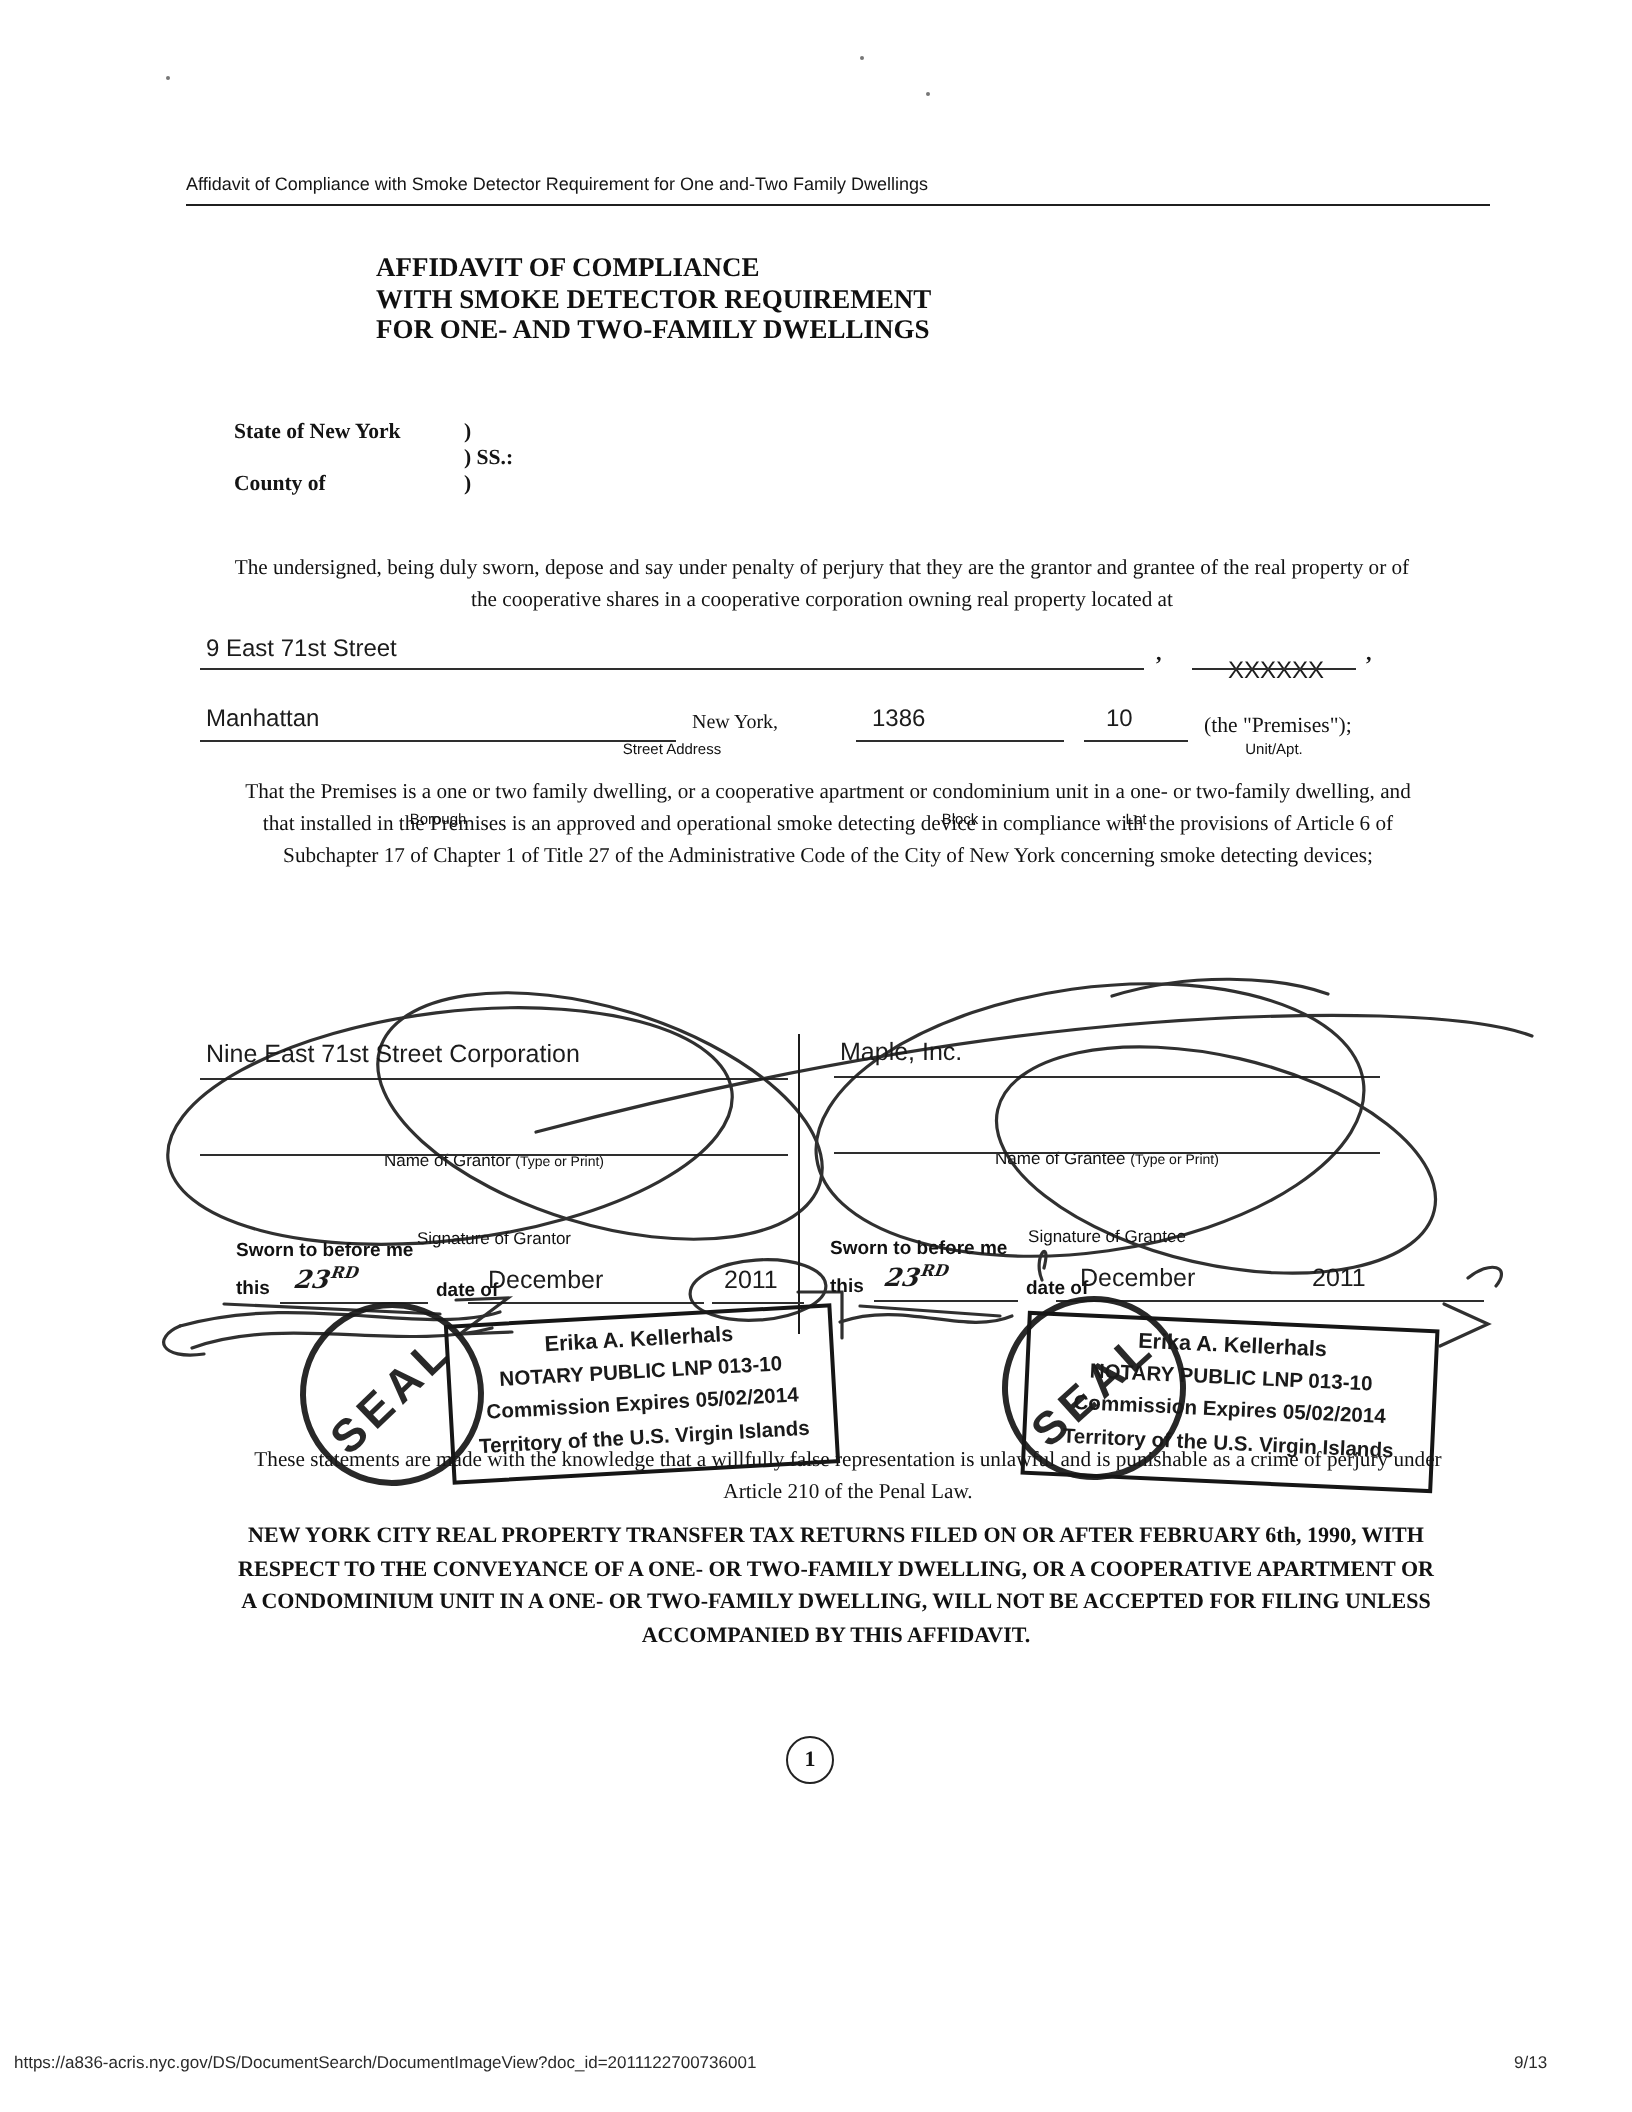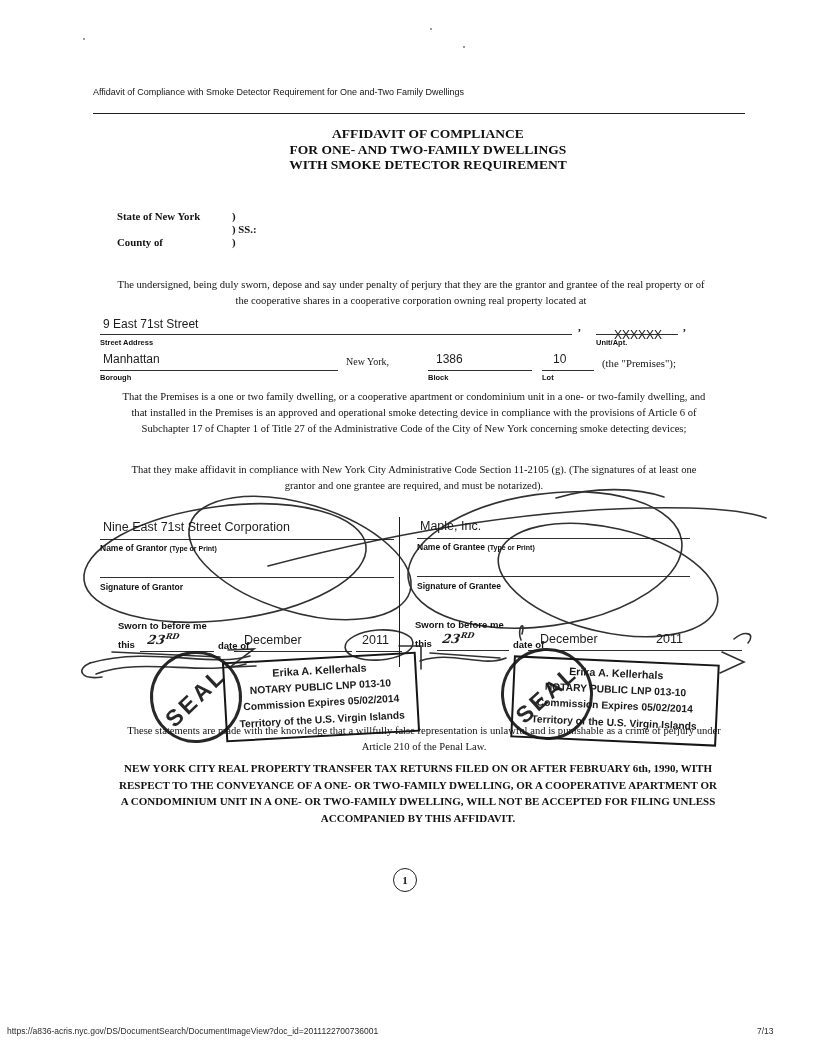--- a/index.html
+++ b/index.html
@@ -2,28 +2,28 @@
 <html><head>
 <meta charset="utf-8">
 <style>
   html,body{margin:0;padding:0;background:#e8e8e8;}
   .page{position:relative;width:816px;height:1056px;background:#ffffff;overflow:hidden;
         font-family:"Liberation Serif",serif;color:#141414;}
   .abs{position:absolute;}
   .serif{font-family:"Liberation Serif",serif;}
   .b{font-weight:bold;}
   .line{position:absolute;height:0;border-top:1.5px solid #2e2e2e;}
-  .flabel{position:absolute;text-align:left;font-family:"Liberation Sans",sans-serif;
-          font-weight:bold;font-size:7.5px;color:#111;}
+  .flabel{position:absolute;text-align:center;font-family:"Liberation Sans",sans-serif;
+          font-weight:normal;font-size:7.5px;color:#111;margin-top:32px;}
   .fvalue{position:absolute;font-family:"Liberation Sans",sans-serif;font-size:12px;color:#1c1c1c;}
   .para{position:absolute;font-size:10.6px;line-height:16px;color:#121212;text-align:center;}
-  .header-rule{position:absolute;left:93px;top:87px;width:652px;padding-bottom:16px;
+  .header-rule{position:absolute;left:93px;top:87px;width:652px;padding-bottom:5px;
                border-bottom:1.5px solid #1f1f1f;font-family:"Liberation Sans",sans-serif;
                font-size:9px;color:#151515;}
-  .title{position:absolute;left:188px;top:126px;width:480px;text-align:center;
+  .title{position:absolute;left:188px;top:126px;width:480px;text-align:left;
          font-weight:bold;font-size:13.5px;line-height:15.5px;color:#101010;}
   .jurat-bold{position:absolute;font-family:"Liberation Sans",sans-serif;font-weight:bold;
               font-size:9.5px;color:#111;}
   .hand{position:absolute;font-family:"DejaVu Serif",serif;font-style:italic;font-weight:bold;
         font-size:12.5px;transform:skewX(-10deg);color:#1a1a1a;}
   .hand sup{font-size:8px;}
   .seal{position:absolute;width:86px;height:86px;border:3.5px solid #181818;border-radius:50%;
         display:flex;align-items:center;justify-content:center;z-index:2;opacity:.93;}
   .seal span{font-family:"Liberation Sans",sans-serif;font-weight:bold;font-size:23px;
              letter-spacing:3px;transform:rotate(-38deg);color:#181818;}
@@ -45,22 +45,22 @@
 <body>
 
 <div class="page">
 
   <div class="header-rule">
     <span>Affidavit of Compliance with Smoke Detector Requirement for One and-Two Family Dwellings</span>
   </div>
 
   <div class="title">
     <div>AFFIDAVIT OF COMPLIANCE</div>
+    <div>WITH SMOKE DETECTOR REQUIREMENT</div>
     <div>FOR ONE- AND TWO-FAMILY DWELLINGS</div>
-    <div>WITH SMOKE DETECTOR REQUIREMENT</div>
   </div>
 
   <div class="abs b serif" style="left:117px;top:210px;font-size:10.8px;">State of New York</div>
   <div class="abs b serif" style="left:232px;top:210px;font-size:10.8px;">)</div>
   <div class="abs b serif" style="left:232px;top:223px;font-size:10.8px;">) SS.:</div>
   <div class="abs b serif" style="left:117px;top:236px;font-size:10.8px;">County of</div>
   <div class="abs b serif" style="left:232px;top:236px;font-size:10.8px;">)</div>
 
   <div class="para" style="left:117px;top:277px;width:588px;">The undersigned, being duly sworn, depose and say under penalty of perjury that they are the grantor and grantee of the real property or of the cooperative shares in a cooperative corporation owning real property located at</div>
 
@@ -79,21 +79,20 @@
   <div class="abs serif" style="left:346px;top:356px;font-size:10px;">New York,</div>
   <div class="fvalue" style="left:436px;top:352px;">1386</div>
   <div class="line" style="left:428px;top:370px;width:104px;"></div>
   <div class="flabel" style="left:428px;top:373px;width:104px;">Block</div>
   <div class="fvalue" style="left:553px;top:352px;">10</div>
   <div class="line" style="left:542px;top:370px;width:52px;"></div>
   <div class="flabel" style="left:542px;top:373px;width:52px;">Lot</div>
   <div class="abs serif" style="left:602px;top:357px;font-size:10.8px;">(the "Premises");</div>
 
   <div class="para" style="left:117px;top:389px;width:594px;">That the Premises is a one or two family dwelling, or a cooperative apartment or condominium unit in a one- or two-family dwelling, and that installed in the Premises is an approved and operational smoke detecting device in compliance with the provisions of Article 6 of Subchapter 17 of Chapter 1 of Title 27 of the Administrative Code of the City of New York concerning smoke detecting devices;</div>
-  <div class="para" style="left:117px;top:462px;width:594px;">That they make affidavit in compliance with New York City Administrative Code Section 11-2105 (g). (The signatures of at least one grantor and one grantee are required, and must be notarized).</div>
 
   <div class="fvalue" style="left:103px;top:520px;font-size:12.5px;">Nine East 71st Street Corporation</div>
   <div class="line" style="left:100px;top:539px;width:294px;"></div>
   <div class="flabel" style="left:100px;top:543px;width:294px;font-size:8.5px;">
     <span>Name of Grantor</span>
     <span style="font-size:7px;">(Type or Print)</span>
   </div>
   <div class="line" style="left:100px;top:577px;width:294px;"></div>
   <div class="flabel" style="left:100px;top:582px;width:294px;font-size:8.5px;">Signature of Grantor</div>
 
@@ -153,21 +152,21 @@
   </div>
 
   <div class="para" style="left:121px;top:723px;width:606px;">These statements are made with the knowledge that a willfully false representation is unlawful and is punishable as a crime of perjury under Article 210 of the Penal Law.</div>
   <div class="para b" style="left:117px;top:760px;width:602px;font-size:11px;line-height:16.5px;">NEW YORK CITY REAL PROPERTY TRANSFER TAX RETURNS FILED ON OR AFTER FEBRUARY 6th, 1990, WITH RESPECT TO THE CONVEYANCE OF A ONE- OR TWO-FAMILY DWELLING, OR A COOPERATIVE APARTMENT OR A CONDOMINIUM UNIT IN A ONE- OR TWO-FAMILY DWELLING, WILL NOT BE ACCEPTED FOR FILING UNLESS ACCOMPANIED BY THIS AFFIDAVIT.</div>
 
   <div class="pagenum">
     <span>1</span>
   </div>
 
   <div class="footer" style="left:7px;">https://a836-acris.nyc.gov/DS/DocumentSearch/DocumentImageView?doc_id=2011122700736001</div>
-  <div class="footer" style="left:757px;">7/13</div>
+  <div class="footer" style="left:757px;">9/13</div>
 
   <div class="speck" style="left:430px;top:28px;"></div>
   <div class="speck" style="left:463px;top:46px;"></div>
   <div class="speck" style="left:83px;top:38px;"></div>
 
   <svg class="scribbles" width="816" height="1056" viewBox="0 0 816 1056">
     <g fill="none" stroke="#1a1a1a" stroke-width="1.6" stroke-linecap="round" opacity="0.9">
 
       <path d="M 556 498 C 595 486 638 488 664 497"></path>
 

